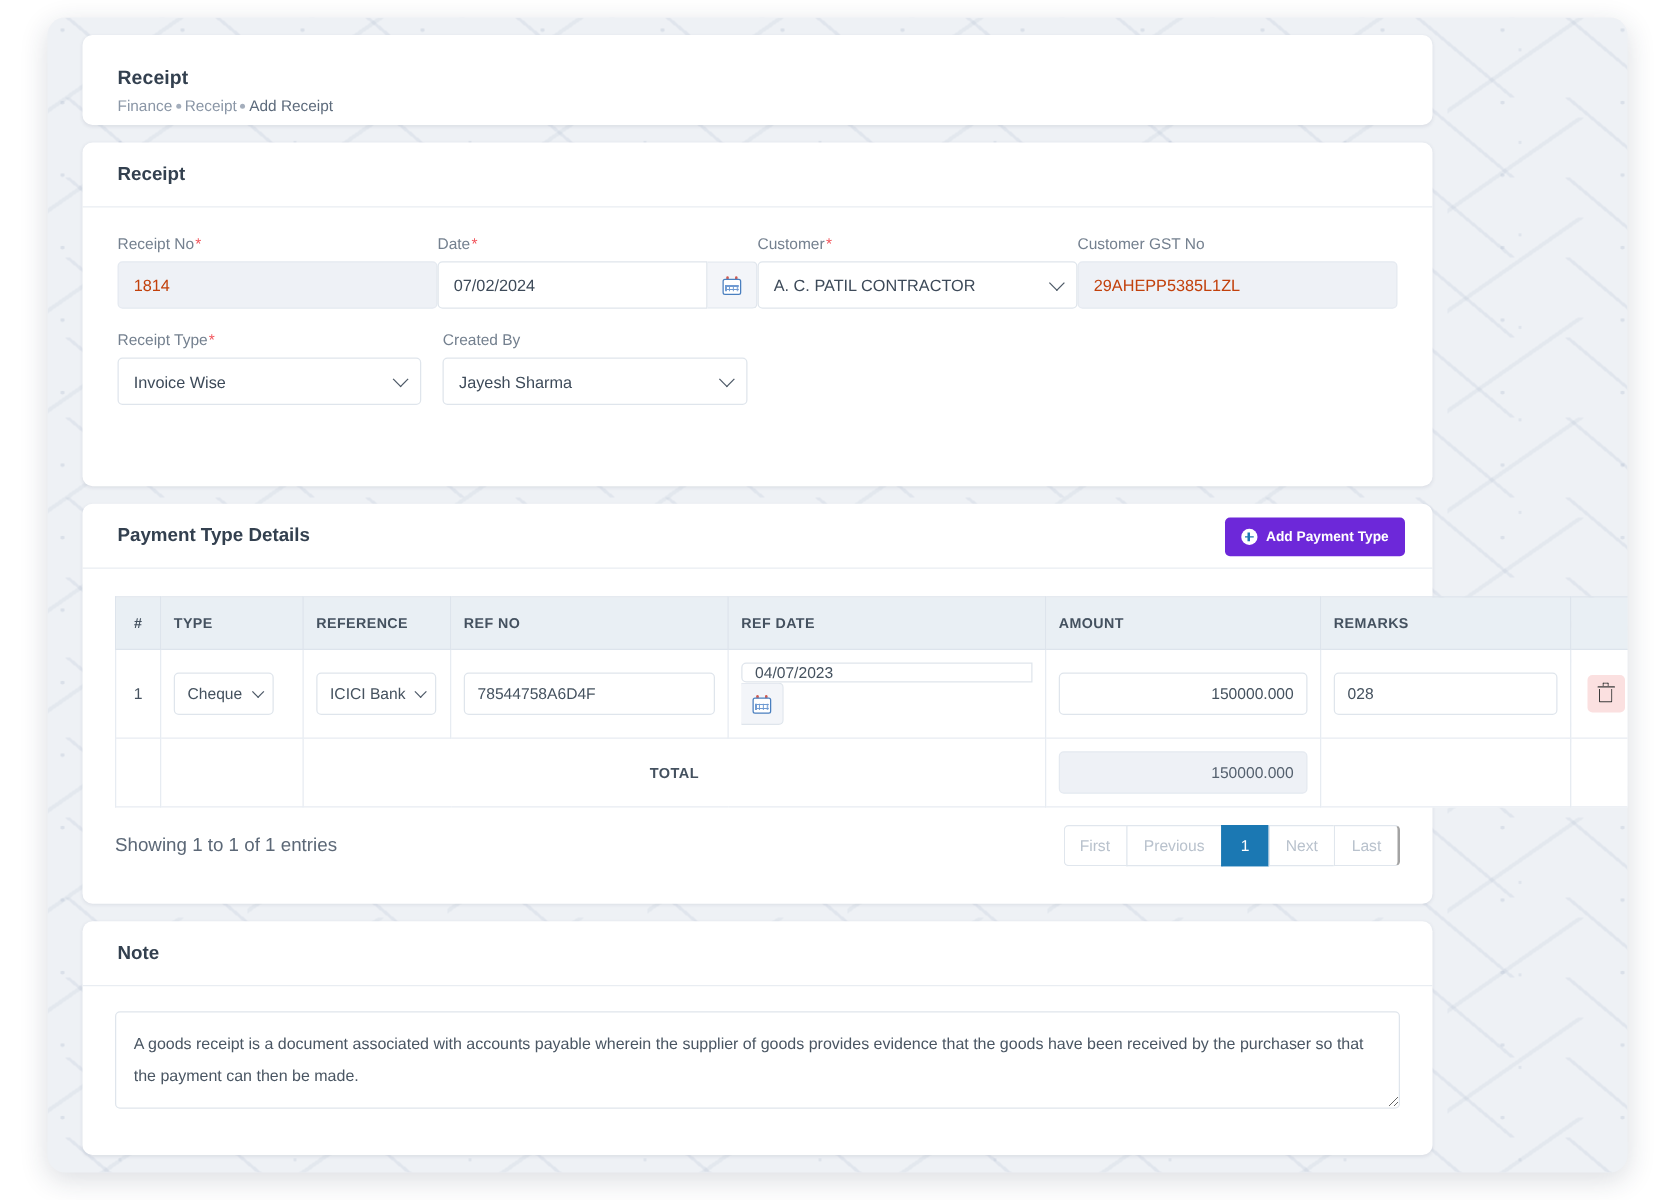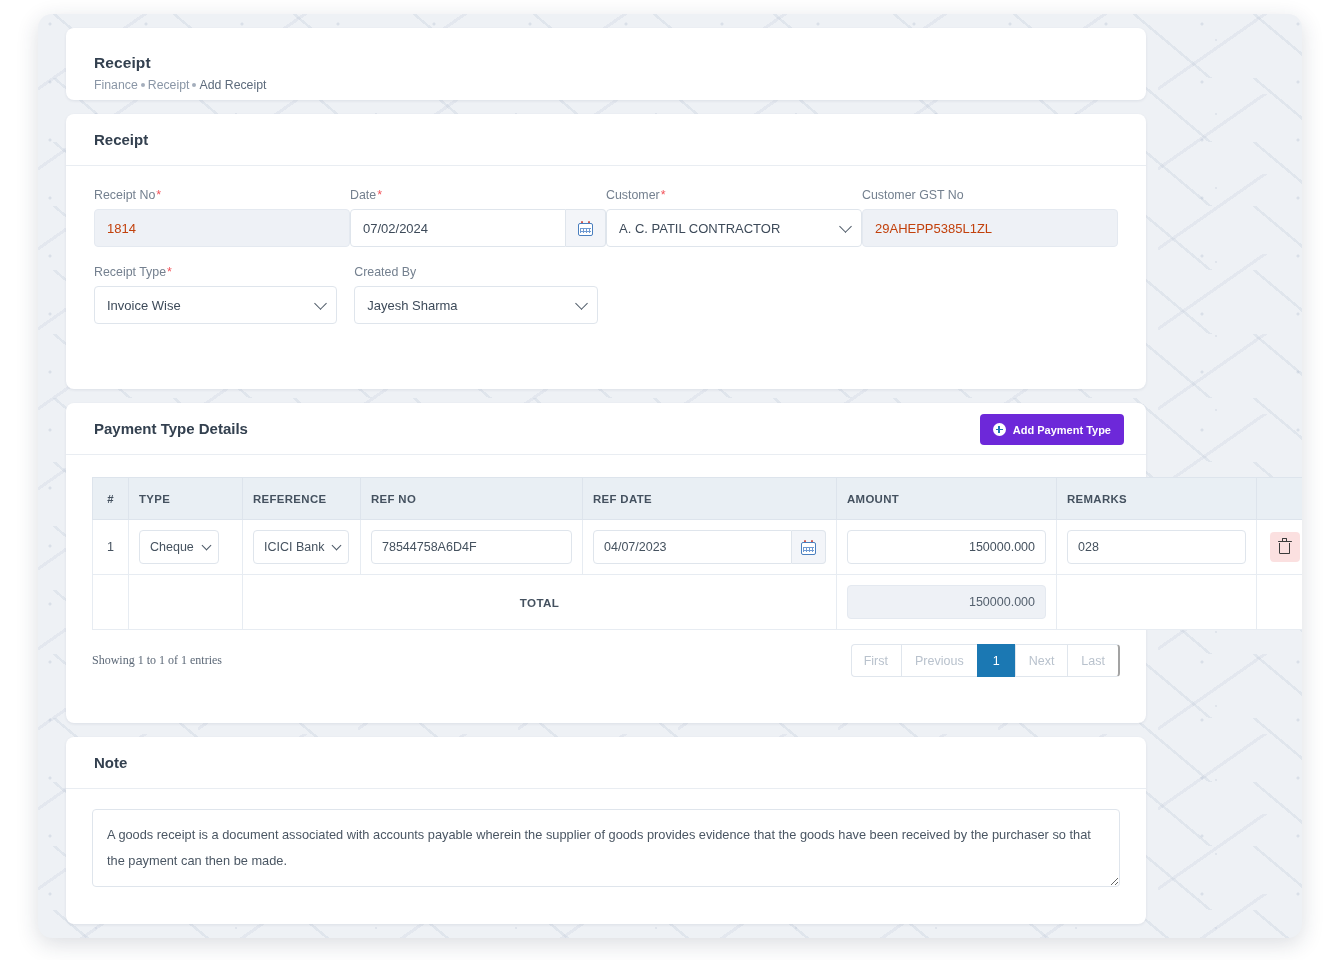--- a/index.html
+++ b/index.html
@@ -192,21 +192,21 @@
   }
   .mini.sel { padding-right: 24px; display: inline-flex; }
   .mini.num { justify-content: flex-end; }
   .mini.readonly { background: #eef1f6; border-color: #e4e9f0; color: #55616f; }
   .mini .chev-s {
     position: absolute; right: 8px; top: 50%;
     width: 7px; height: 7px; margin-top: -5px;
     border-right: 1.5px solid #4c5866; border-bottom: 1.5px solid #4c5866;
     transform: rotate(45deg);
   }
-  .mini-grp { display: flex; }
+  .mini-grp { display: flex; flex-direction: column; }
   .mini-grp .mini { flex: 1; border-top-right-radius: 0; border-bottom-right-radius: 0; }
   .mini-grp .dt-btn-s {
     width: 34px; height: 34px; border: 1px solid #dfe5ec; border-left: none;
     border-top-right-radius: 4px; border-bottom-right-radius: 4px;
     background: #f3f5f9; display: flex; align-items: center; justify-content: center;
   }
 
   #btn-delete-row {
     width: 30px; height: 30px; border: none; border-radius: 4px;
     background: #fbe0e0; display: flex; align-items: center; justify-content: center;
@@ -231,21 +231,21 @@
 
   .total-label {
     text-align: center; font-size: 11.6px; font-weight: bold;
     color: #44515f; letter-spacing: .4px;
   }
 
   .tbl-foot {
     display: flex; align-items: center; justify-content: space-between;
     padding: 14px 26px 0 26px;
   }
-  .entries { font-size: 12px; color: #5c6877; font-family: Liberation Serif, serif; }
+  .entries { font-size: 15px; color: #5c6877; }
   .pager { display: flex; }
   .pg {
     min-width: 46px; height: 33px; padding: 0 13px;
     border: 1px solid #e0e6ed; border-right: none;
     background: #ffffff; color: #b9c2cd; font-size: 12.5px;
     display: flex; align-items: center; justify-content: center;
     cursor: pointer;
   }
   .pg:first-child { border-top-left-radius: 4px; border-bottom-left-radius: 4px; padding-left: 12px; }
   .pg:last-child { border-right: 2px solid #a3a3a3; border-top-right-radius: 4px; border-bottom-right-radius: 4px; }

